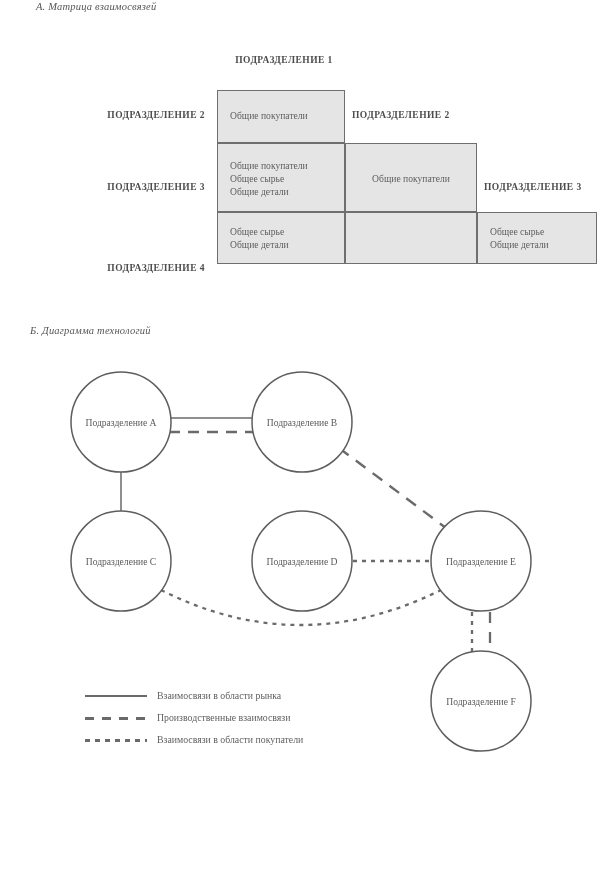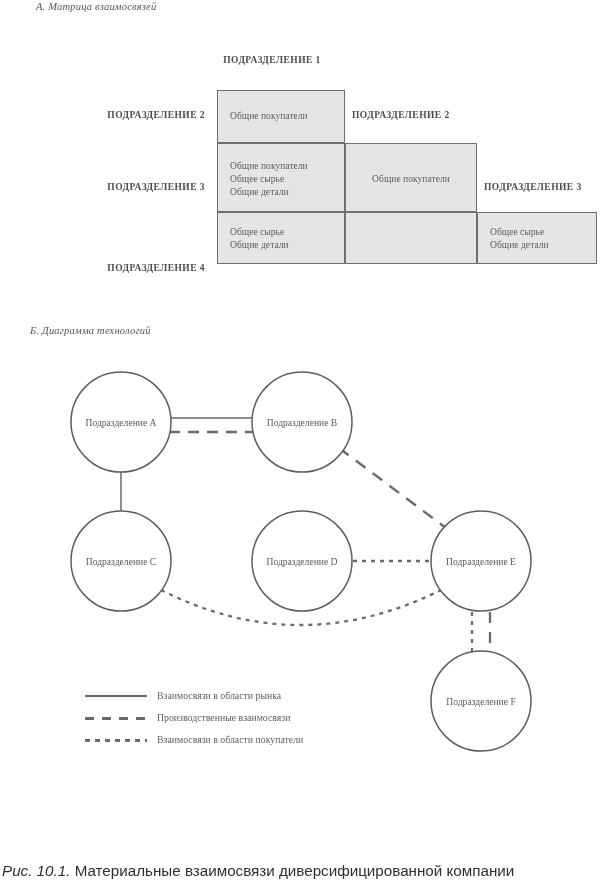--- a/index.html
+++ b/index.html
@@ -170,21 +170,21 @@
 </style>
 </head>
 <body>
 
 <div class="page">
 
   <div class="section-label" id="label-a">А. Матрица взаимосвязей</div>
 
   <div class="matrix-wrap">
 
-    <div class="col-head" style="left:207px; top:0px; width:130px; text-align:center;">ПОДРАЗДЕЛЕНИЕ 1</div>
+    <div class="col-head" style="left:219px; top:0px; width:130px; text-align:center;">ПОДРАЗДЕЛЕНИЕ 1</div>
 
     <div class="row-head" style="left:60px; top:55px; width:145px;">ПОДРАЗДЕЛЕНИЕ 2</div>
     <div class="row-head" style="left:60px; top:127px; width:145px;">ПОДРАЗДЕЛЕНИЕ 3</div>
     <div class="row-head" style="left:60px; top:208px; width:145px;">ПОДРАЗДЕЛЕНИЕ 4</div>
 
     <div class="side-head" style="left:352px; top:55px;">ПОДРАЗДЕЛЕНИЕ 2</div>
     <div class="side-head" style="left:484px; top:127px;">ПОДРАЗДЕЛЕНИЕ 3</div>
 
     <div class="cell" style="left:217px; top:35px; width:128px; height:53px;">
       <div class="cell-text" style="top:18px;">Общие покупатели</div>
@@ -273,18 +273,14 @@
     <div class="legend-row" style="top:30px;">
       <span class="legend-sample dashed" style="border-top: none; height: 2.6px; background-image: repeating-linear-gradient(to right, rgb(106, 106, 106) 0px, rgb(106, 106, 106) 9px, transparent 9px, transparent 17px);"></span>
       <span class="legend-text">Производственные взаимосвязи</span>
     </div>
     <div class="legend-row" style="top:52px;">
       <span class="legend-sample dotted" style="border-top: none; height: 2.6px; background-image: repeating-linear-gradient(to right, rgb(106, 106, 106) 0px, rgb(106, 106, 106) 5px, transparent 5px, transparent 10px);"></span>
       <span class="legend-text">Взаимосвязи в области покупатели</span>
     </div>
   </div>
 
-  <div class="caption">
-    <span class="caption-num">Рис. 10.1.</span>
-    <span>Материальные взаимосвязи диверсифицированной компании</span>
-  </div>
 
 </div>
 
 </body></html>

